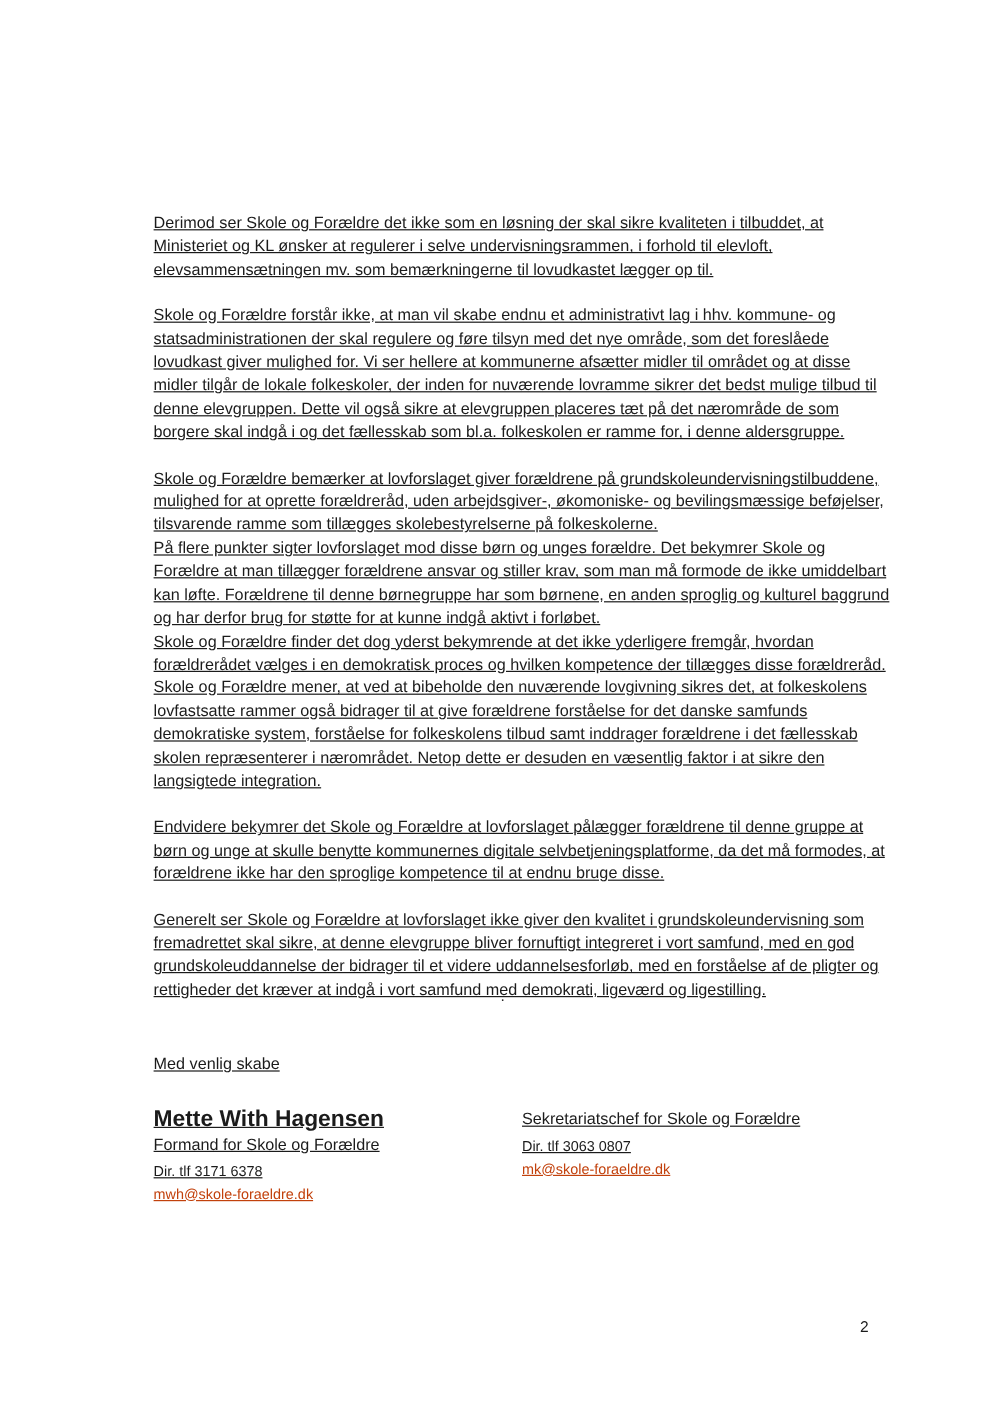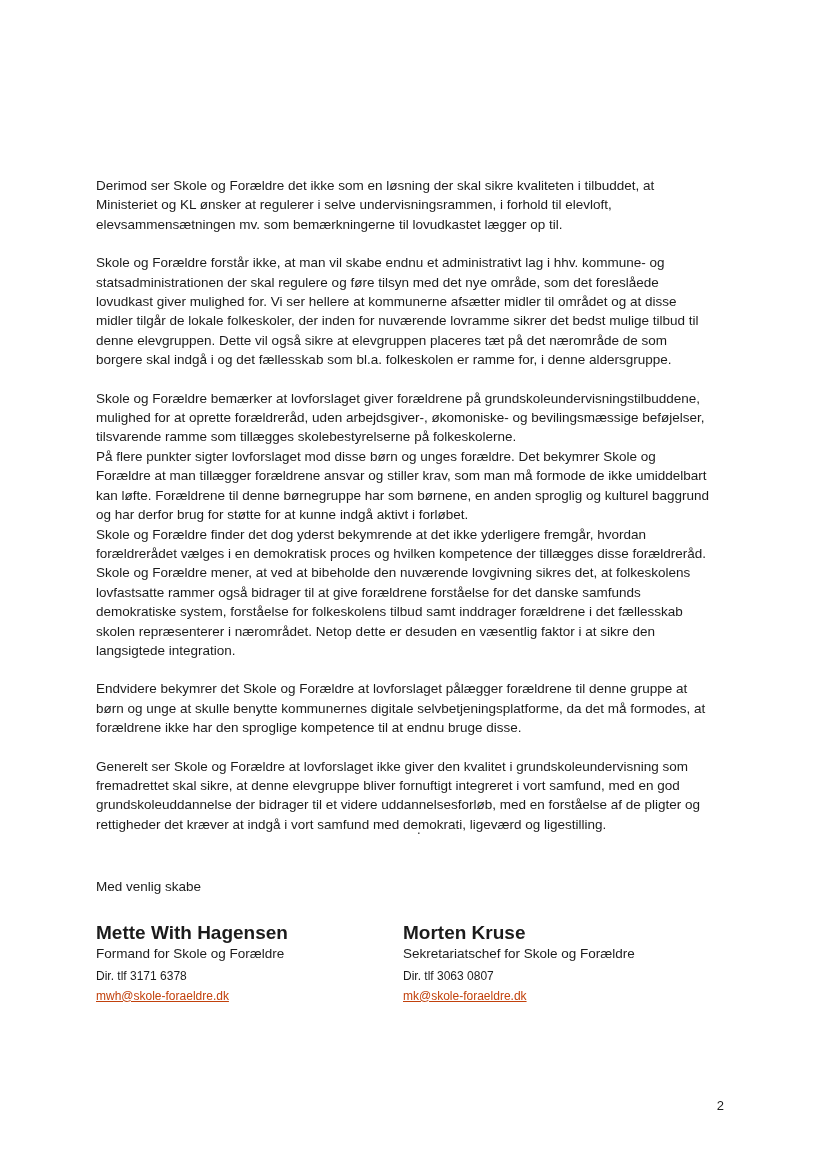--- a/index.html
+++ b/index.html
@@ -11,23 +11,24 @@
     position: relative;
     width: 828px;
     height: 1169px;
     background: #ffffff;
     font-family: "Liberation Sans", "DejaVu Sans", sans-serif;
     color: #1b1b1b;
     overflow: hidden;
   }
   .content {
     position: absolute;
-    left: 96px;
+    left: 128px;
     top: 176px;
     width: 614px;
+    text-decoration: underline;
   }
   .para {
     font-size: 13.5px;
     line-height: 19.4px;
     margin: 0 0 19px 0;
     text-align: left;
   }
   .para.tight {
     margin-bottom: 0;
   }
@@ -106,21 +107,20 @@
     <div class="signatures">
 
       <div class="sig">
         <div class="sig-name">Mette With Hagensen</div>
         <div class="sig-title">Formand for Skole og Forældre</div>
         <div class="sig-phone">Dir. tlf 3171 6378</div>
         <a class="sig-email">mwh@skole-foraeldre.dk</a>
       </div>
 
       <div class="sig">
-        <div class="sig-name">Morten Kruse</div>
         <div class="sig-title">Sekretariatschef for Skole og Forældre</div>
         <div class="sig-phone">Dir. tlf 3063 0807</div>
         <a class="sig-email">mk@skole-foraeldre.dk</a>
       </div>
 
     </div>
 
   </div>
 
   <div class="stray-mark">.</div>

